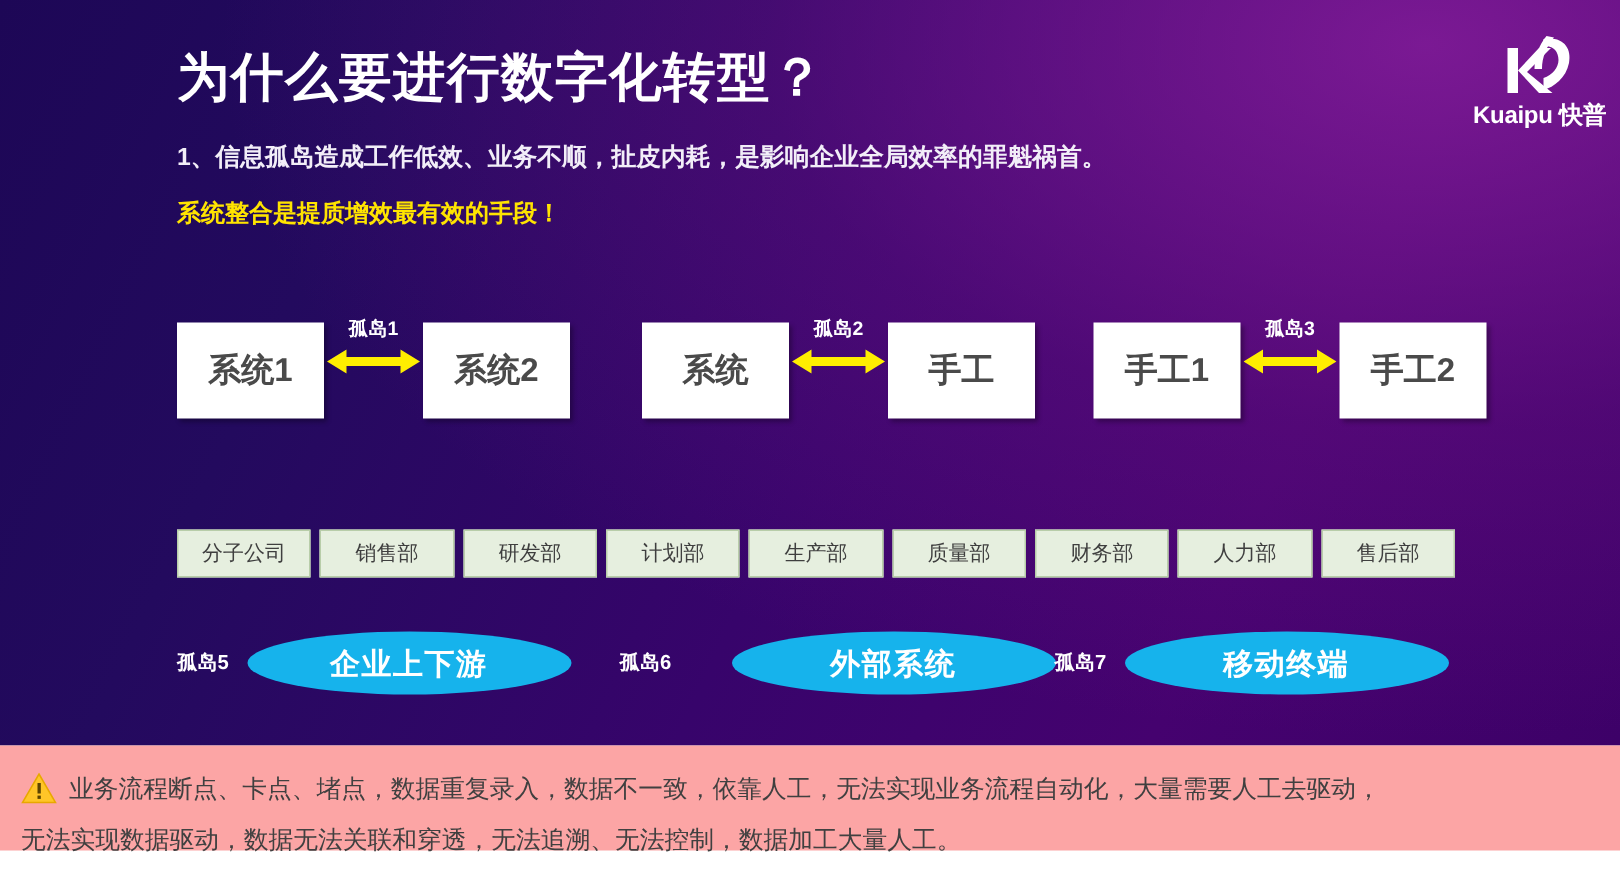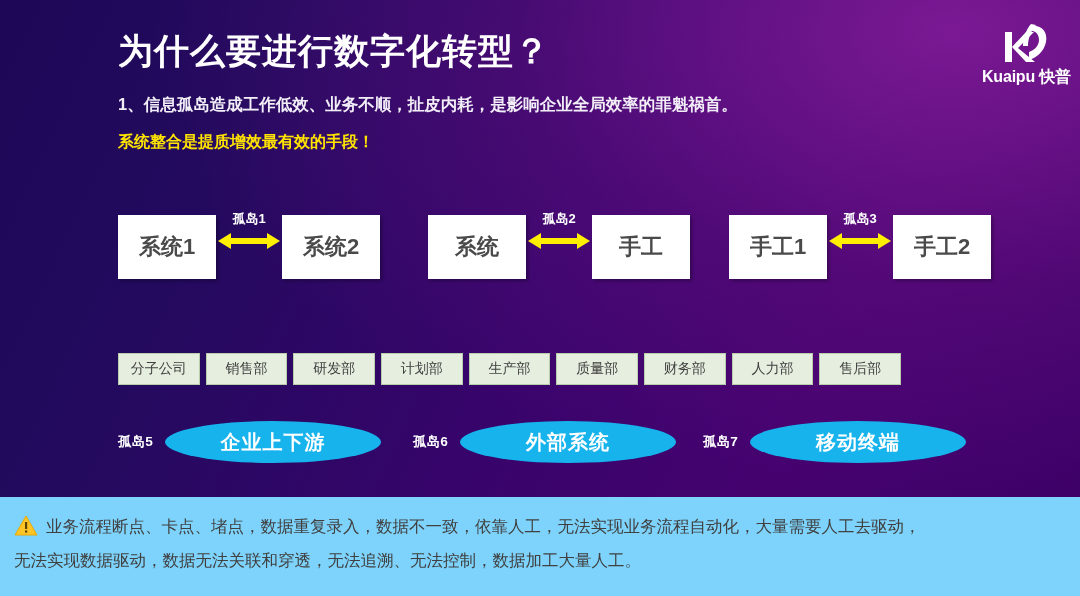--- a/index.html
+++ b/index.html
@@ -149,21 +149,21 @@
     color: #ffffff;
     font-size: 19px;
     font-weight: bold;
     letter-spacing: 1px;
   }
 
   
   .deptrow {
     position: absolute;
     left: 118px; top: 353px;
-    width: 783px; height: 32px;
+    width: 852px; height: 32px;
     display: flex;
     gap: 6px;
   }
   .dept {
     flex: 1;
     height: 32px;
     background: #e6efdf;
     border: 1px solid #b8cda9;
     color: #3f3f3f;
     font-size: 14px;
@@ -180,52 +180,51 @@
     width: 873px; height: 56px;
   }
   .egroup {
     position: absolute;
     top: 0;
     height: 56px;
     display: flex;
     align-items: center;
   }
   .egroup.g1 { left: 0px;   }
-  .egroup.g2 { left: 295px; }
+  .egroup.g2 { left: 295px; gap: 28px; }
   .egroup.g3 { left: 585px; align-items: center; }
 
   .egroup .isle {
     color: #ffffff;
     font-size: 13.5px;
     font-weight: bold;
     margin-right: 12px;
     white-space: nowrap;
-    font-family: Liberation Mono, monospace;
   }
   .ellipse {
     width: 216px;
     height: 42px;
     border-radius: 50%;
     background: #16b3ec;
     color: #ffffff;
     font-size: 20px;
     font-weight: bold;
     display: flex;
     align-items: center;
     justify-content: center;
     letter-spacing: 1px;
     white-space: nowrap;
   }
 
   
   .note {
     position: absolute;
     left: 0; top: 497px;
-    width: 1080px; height: 99px;
-    background: #7dd3fc;
+    width: 1080px; height: 70px;
+    background: #fca5a5;
     padding: 12px 14px 0 14px;
   }
   .note .line {
     color: #404040;
     font-size: 16.5px;
     line-height: 34px;
     white-space: nowrap;
   }
   .note .line.first { display: flex; align-items: center; }
   .warn-icon { margin-right: 8px; flex: none; display: block; }

